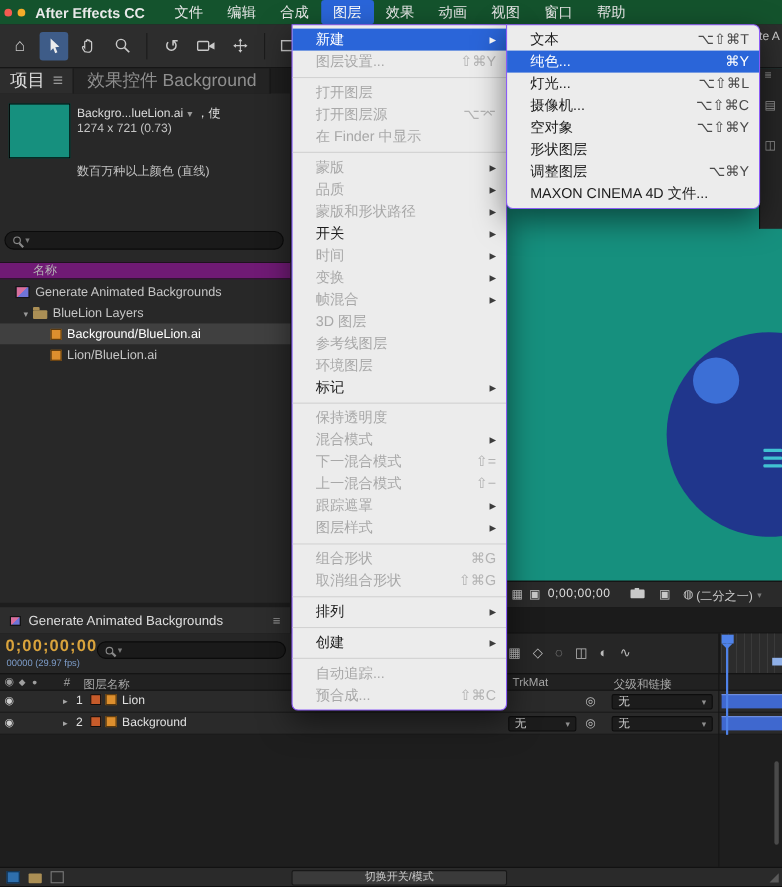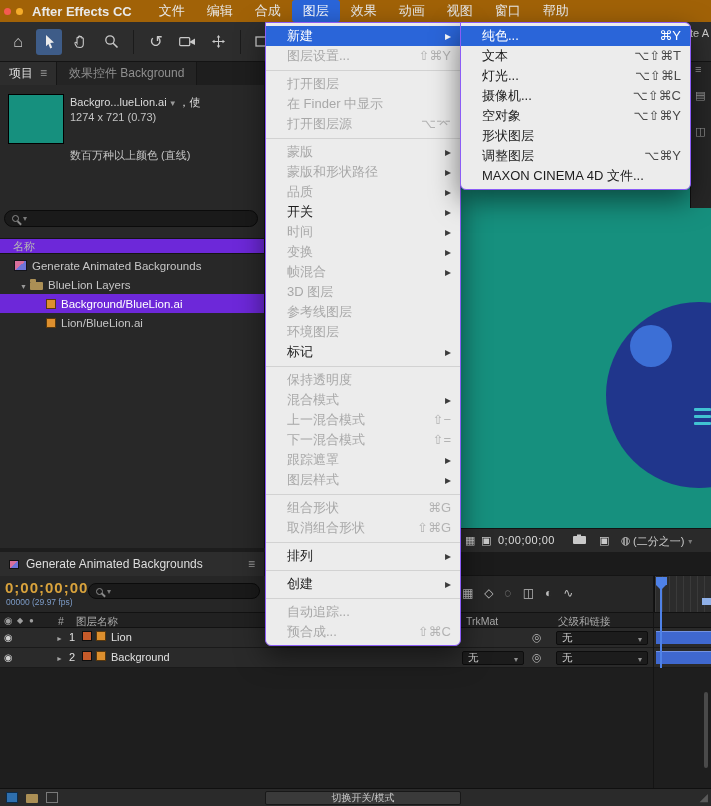--- a/index.html
+++ b/index.html
@@ -1,55 +1,55 @@
 <!DOCTYPE html>
 <html><head>
 <meta charset="utf-8">
 <style>
   *{margin:0;padding:0;box-sizing:border-box}
   html,body{background:#000}
   body{font-family:"Liberation Sans","DejaVu Sans",sans-serif;-webkit-font-smoothing:antialiased}
   #screen{position:relative;width:711px;height:806px;background:#1d1d1d;overflow:hidden}
 
   
-  #menubar{position:absolute;left:0;top:0;width:711px;height:22px;background:#a16207;display:flex;align-items:center;padding-left:4px;color:#e9e9e9;font-size:13px;z-index:20}
+  #menubar{position:absolute;left:0;top:0;width:711px;height:22px;background:#14532d;display:flex;align-items:center;padding-left:4px;color:#e9e9e9;font-size:13px;z-index:20}
   .tl{width:7px;height:7px;border-radius:50%;margin-right:5px;flex:none}
   .tl-r{background:#f45b51}.tl-y{background:#f5ac2a}
   #app-title{font-weight:bold;margin:0 16px 0 4px;white-space:nowrap}
   #mb-items{display:flex;height:32px;align-items:center}
   .mb-item{padding:2px 11px;border-radius:3px;white-space:nowrap;cursor:default}
   .mb-item.f-active{background:#2a65d9;color:#fff}
 
   
   #toolbar{position:absolute;left:0;top:22px;width:711px;height:40px;background:#2d2d2d;border-bottom:1px solid #141414;display:flex;align-items:center;gap:5px;padding-left:5px;z-index:3}
   .tool{width:26px;height:26px;display:flex;align-items:center;justify-content:center;color:#c9c9c9;font-size:16px;border-radius:3px;flex:none}
   .tool.active{background:#3e5c88}
   .tsep{width:1px;height:24px;background:#1b1b1b;margin:0 4px;flex:none}
   #top-right-frag{position:absolute;right:2px;top:27px;font-size:11px;color:#cfcfcf;z-index:4}
 
   
   #proj{position:absolute;left:0;top:62px;width:265px;height:486px;background:#282828;border-right:1px solid #101010;z-index:2}
-  #proj-tabs{position:absolute;left:0;top:0;width:100%;height:23px;background:#1e1e1e;display:flex;font-size:12px}
+  #proj-tabs{position:absolute;left:0;top:0;width:100%;height:23px;background:#1e1e1e;display:flex;font-size:16px}
   #tab-project{background:#2d2d2d;color:#ddd;padding:0 9px;line-height:23px;display:flex;gap:7px;align-items:center;border-right:1px solid #161616}
   #tab-effects{color:#8f8f8f;padding:0 12px;line-height:23px;background:#242424;border-right:1px solid #161616}
   #thumb{position:absolute;left:8px;top:32px;width:56px;height:50px;background:#16907e;border:1px solid #000}
   .pv-line{position:absolute;left:70px;font-size:11px;color:#c4c4c4;white-space:nowrap}
   #pv-name{top:33px;color:#dcdcdc}
   #pv-name .tri{font-size:8px;color:#9a9a9a;margin:0 2px}
   #pv-dims{top:49px}
   #pv-color{top:86px}
   .searchbox{position:absolute;background:#1a1a1a;border:1px solid #0b0b0b;border-radius:9px;display:flex;align-items:center;gap:4px;padding:0 7px;color:#8a8a8a}
   #proj-search{left:4px;top:148px;width:254px;height:17px}
   .mag{width:7px;height:7px;border:1.5px solid #8a8a8a;border-radius:50%;position:relative;flex:none}
   .mag::after{content:"";position:absolute;width:5px;height:1.5px;background:#8a8a8a;transform:rotate(45deg);right:-4px;bottom:-2px}
   .sb-chev{font-size:8px;color:#7a7a7a}
-  #name-header{position:absolute;left:0;top:176px;width:100%;height:16px;background:#6d28d9;border-top:1px solid #151515;border-bottom:1px solid #151515;font-size:11px;color:#b5b5b5;line-height:15px;padding-left:13px}
+  #name-header{position:absolute;left:0;top:176px;width:100%;height:16px;background:#701a75;border-top:1px solid #151515;border-bottom:1px solid #151515;font-size:11px;color:#b5b5b5;line-height:15px;padding-left:30px}
   #tree{position:absolute;left:0;top:194px;width:100%}
   .trow{height:19px;display:flex;align-items:center;font-size:11.5px;color:#c6c6c6;padding-left:calc(4px + var(--indent,0)*16px);white-space:nowrap;cursor:default}
-  .trow.f-selected{background:#6d28d9;color:#fff}
+  .trow.f-selected{background:#404040;color:#fff}
   .twirl{width:10px;flex:none;visibility:hidden;color:#999}
   .twirl::before{content:"▼";font-size:7px}
   .t-folder .twirl{visibility:visible}
   .ticon{flex:none;margin-right:5px}
   .t-comp .ticon{width:13px;height:11px;background:linear-gradient(135deg,#d86f9d 0 50%,#6f74d8 50% 100%);border:1px solid #14141a}
   .t-folder .ticon{width:13px;height:8px;background:#ab8f55;border-radius:1px;position:relative;margin-top:3px}
   .t-folder .ticon::before{content:"";position:absolute;top:-3px;left:0;width:6px;height:3px;background:#ab8f55;border-radius:1px 1px 0 0}
   .t-ai .ticon{width:10px;height:10px;background:#dd8f2e;border:1px solid #59380d}
   #proj-footer{position:absolute;left:0;top:460px;width:100%;height:24px;background:#2b2b2b;border-top:1px solid #191919;display:flex;align-items:center;gap:9px;padding:0 7px;color:#bdbdbd;font-size:13px}
   .bpc{background:#1d1d1d;border:1px solid #101010;border-radius:2px;font-size:10px;height:15px;line-height:14px;padding:0 6px;color:#c7c7c7}
@@ -416,46 +416,46 @@
         
         
         
       </div>
       <div class="mi f-disabled">
         <span class="mi-label">打开图层</span>
         <span class="mi-sc"></span>
 
       </div>
       <div class="mi f-disabled">
-        <span class="mi-label">在 Finder 中显示</span>
-        <span class="mi-sc"></span>
-
-      </div>
-      <div class="mi f-disabled">
         <span class="mi-label">打开图层源</span>
         <span class="mi-sc">⌥⌤</span>
 
       </div>
+      <div class="mi f-disabled">
+        <span class="mi-label">在 Finder 中显示</span>
+        <span class="mi-sc"></span>
+
+      </div>
       <div class="mi f-sep">
         
         
         
       </div>
       <div class="mi f-submenu f-disabled">
         <span class="mi-label">蒙版</span>
         <span class="mi-sc"></span>
         <span class="mi-arr"></span>
       </div>
       <div class="mi f-submenu f-disabled">
+        <span class="mi-label">品质</span>
+        <span class="mi-sc"></span>
+        <span class="mi-arr"></span>
+      </div>
+      <div class="mi f-submenu f-disabled">
         <span class="mi-label">蒙版和形状路径</span>
-        <span class="mi-sc"></span>
-        <span class="mi-arr"></span>
-      </div>
-      <div class="mi f-submenu f-disabled">
-        <span class="mi-label">品质</span>
         <span class="mi-sc"></span>
         <span class="mi-arr"></span>
       </div>
       <div class="mi f-submenu">
         <span class="mi-label">开关</span>
         <span class="mi-sc"></span>
         <span class="mi-arr"></span>
       </div>
       <div class="mi f-submenu f-disabled">
         <span class="mi-label">时间</span>
@@ -501,29 +501,29 @@
         <span class="mi-label">保持透明度</span>
         <span class="mi-sc"></span>
 
       </div>
       <div class="mi f-submenu f-disabled">
         <span class="mi-label">混合模式</span>
         <span class="mi-sc"></span>
         <span class="mi-arr"></span>
       </div>
       <div class="mi f-disabled">
+        <span class="mi-label">下一混合模式</span>
+        <span class="mi-sc">⇧=</span>
+
+      </div>
+      <div class="mi f-disabled">
         <span class="mi-label">上一混合模式</span>
         <span class="mi-sc">⇧−</span>
 
       </div>
-      <div class="mi f-disabled">
-        <span class="mi-label">下一混合模式</span>
-        <span class="mi-sc">⇧=</span>
-
-      </div>
       <div class="mi f-submenu f-disabled">
         <span class="mi-label">跟踪遮罩</span>
         <span class="mi-sc"></span>
         <span class="mi-arr"></span>
       </div>
       <div class="mi f-submenu f-disabled">
         <span class="mi-label">图层样式</span>
         <span class="mi-sc"></span>
         <span class="mi-arr"></span>
       </div>
@@ -574,28 +574,28 @@
       </div>
       <div class="mi f-disabled">
         <span class="mi-label">预合成...</span>
         <span class="mi-sc">⇧⌘C</span>
 
       </div>
     </nav>
 
   <nav class="menu" id="new-submenu">
 
-  <div class="mi f-highlighted">
+  <div class="mi">
+        <span class="mi-label">文本</span>
+        <span class="mi-sc">⌥⇧⌘T</span>
+
+      </div>
+      <div class="mi f-highlighted">
         <span class="mi-label">纯色...</span>
         <span class="mi-sc">⌘Y</span>
-
-      </div>
-      <div class="mi">
-        <span class="mi-label">文本</span>
-        <span class="mi-sc">⌥⇧⌘T</span>
 
       </div>
       <div class="mi">
         <span class="mi-label">灯光...</span>
         <span class="mi-sc">⌥⇧⌘L</span>
 
       </div>
       <div class="mi">
         <span class="mi-label">摄像机...</span>
         <span class="mi-sc">⌥⇧⌘C</span>

